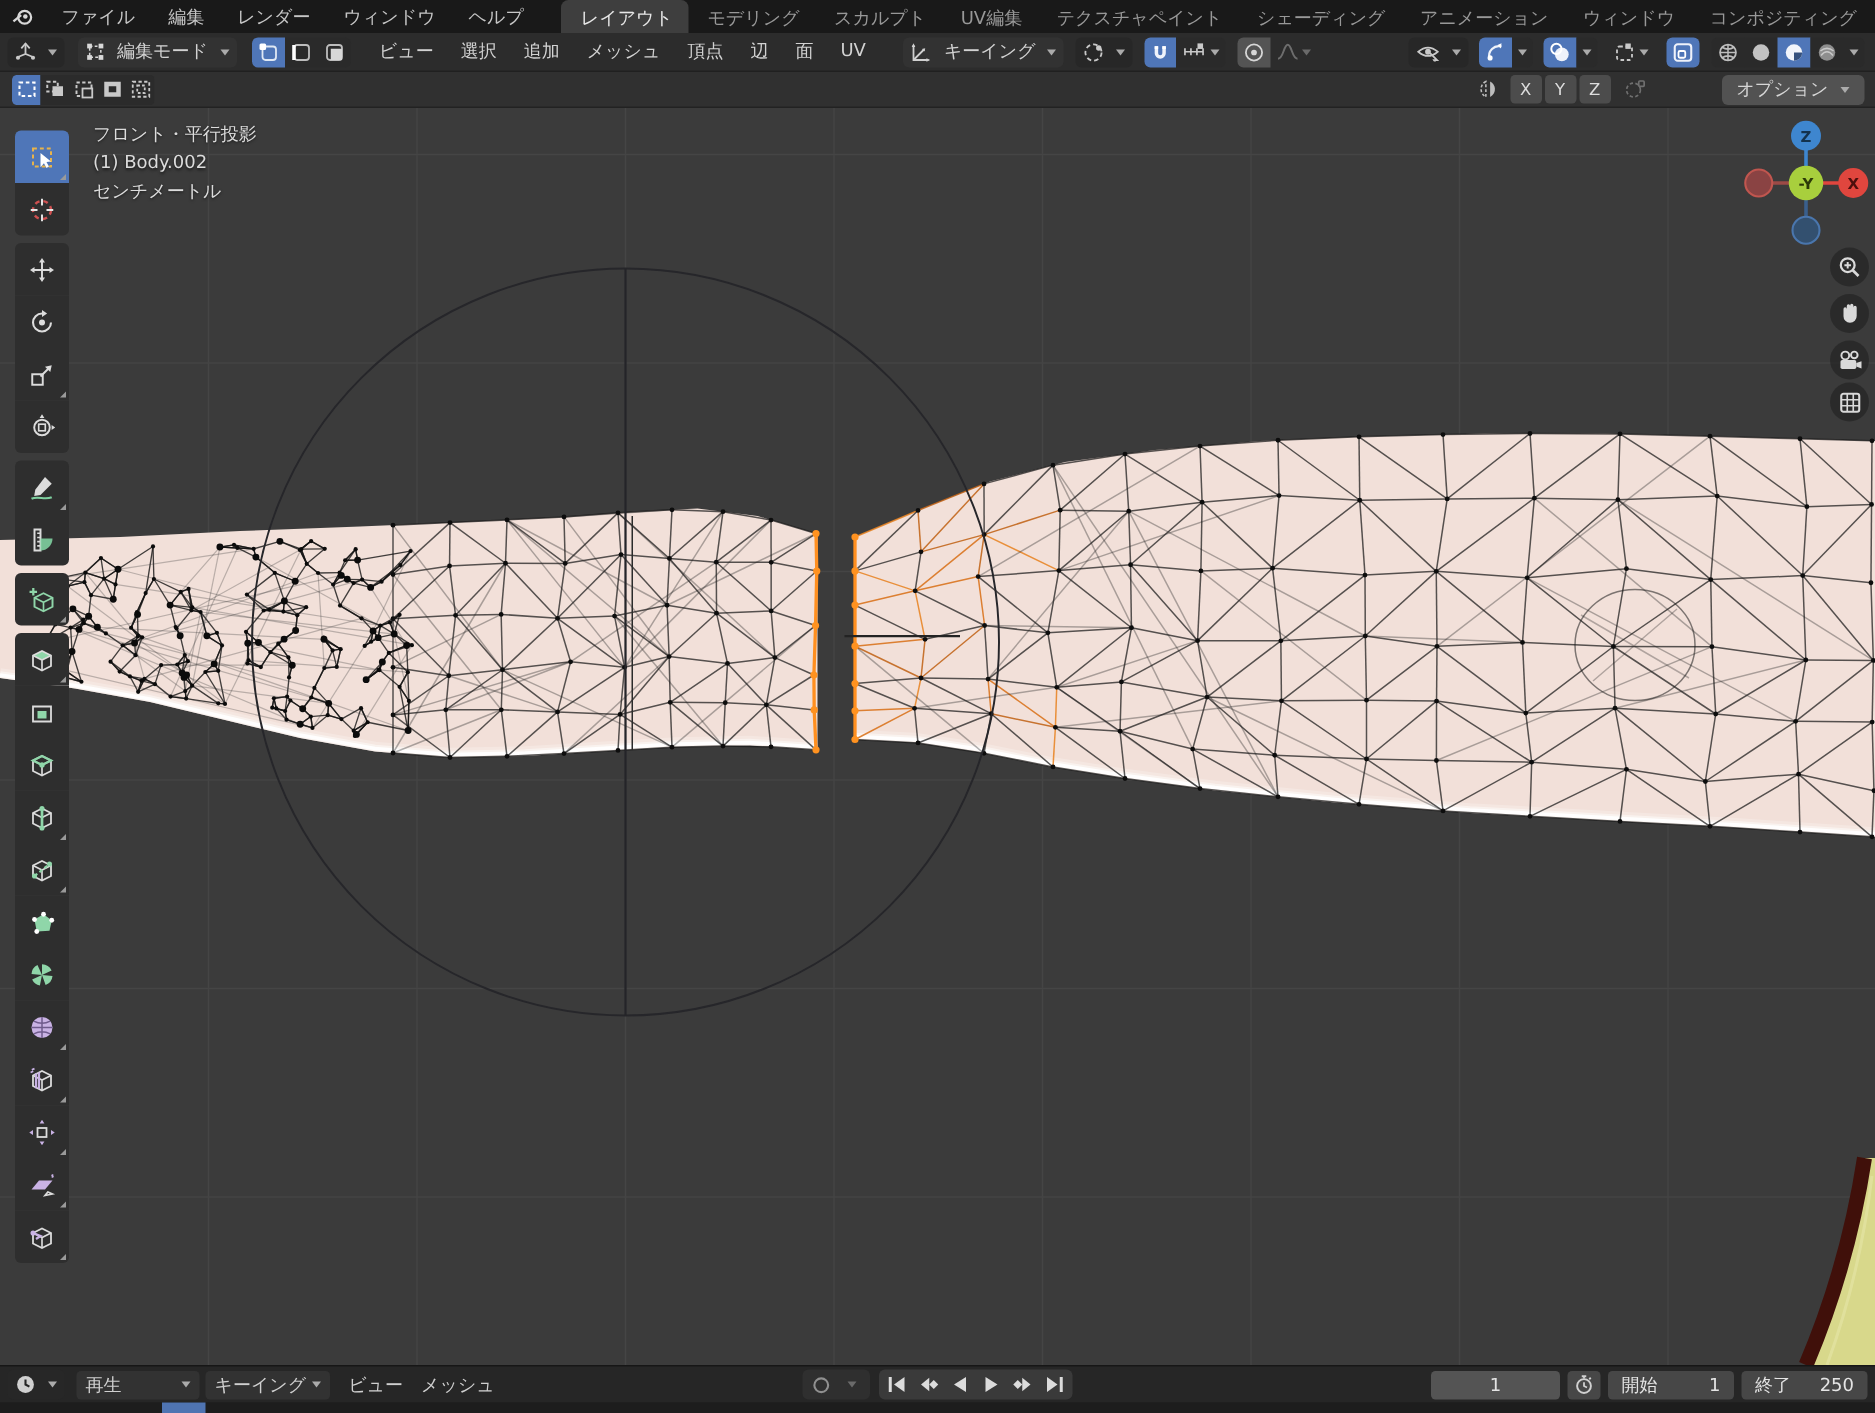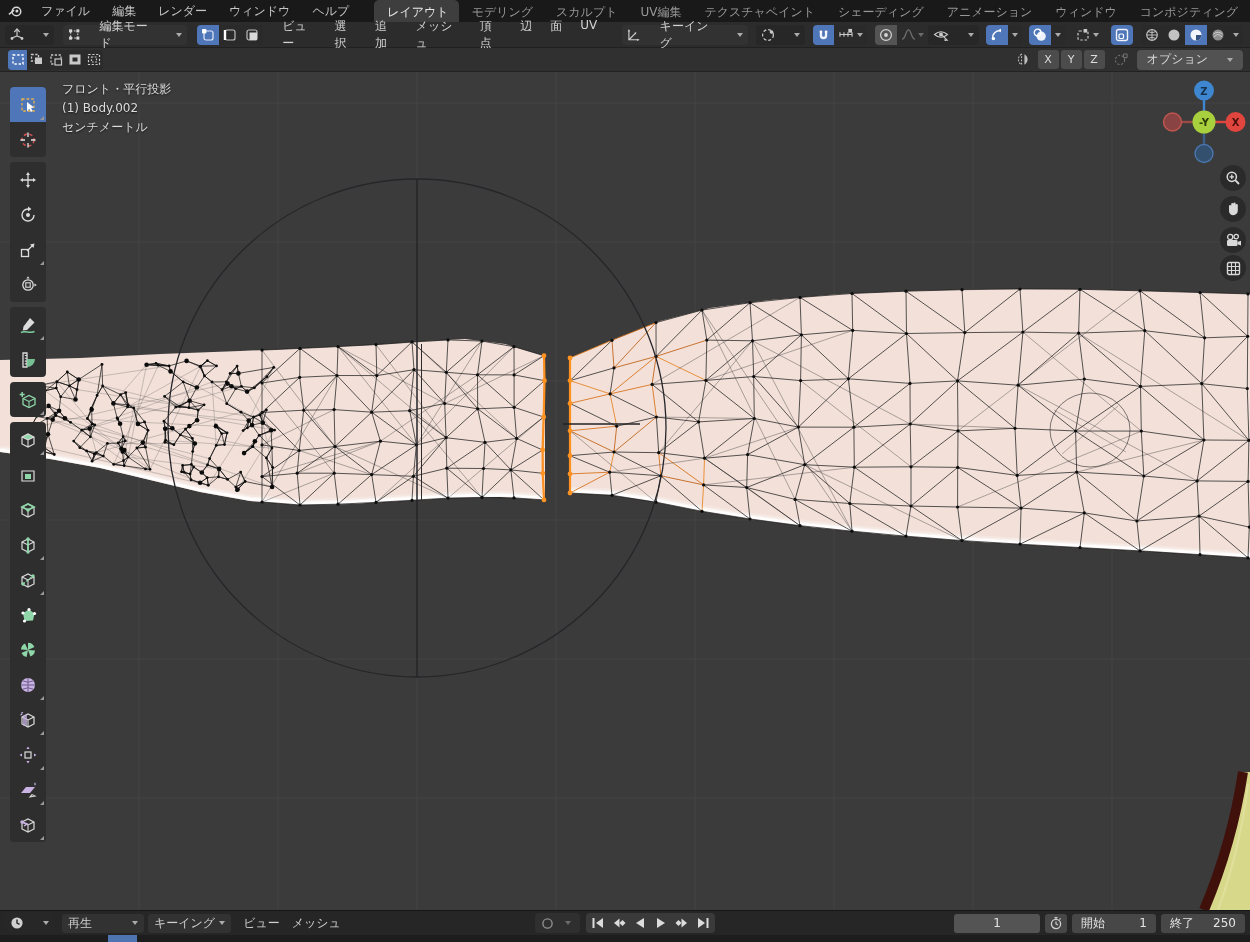--- a/index.html
+++ b/index.html
@@ -7,24 +7,24 @@
   .bar{position:absolute;left:0;right:0;box-sizing:border-box;}
   
   #topbar{top:0;height:22px;background:#191919;display:flex;font-size:12px;color:#c6c6c6;}
   #logo{width:30px;height:22px;display:flex;align-items:center;justify-content:center;}
   .tmenu{padding:3px 11px;cursor:default;}
   #tabs{display:flex;margin-left:14px;height:22px;align-items:flex-end;overflow:hidden;flex:1;white-space:nowrap;}
   .tab{padding:4px 10px 3px 13px;color:#989898;height:15px;}
   .tab.active{background:#3e3e3e;border-radius:5px 5px 0 0;color:#e8e8e8;}
   
   #header{top:22px;height:26px;background:#2c2c2c;border-bottom:1px solid #202020;display:flex;align-items:center;font-size:12px;color:#d2d2d2;padding:0 5px;}
-  .hbtn{height:20px;display:flex;align-items:center;gap:19px;background:#323232;border-radius:4px;padding:0 5px;}
+  .hbtn{height:20px;display:flex;align-items:center;gap:8px;background:#323232;border-radius:4px;padding:0 5px;}
   .hbtn.dark{background:#272727;}
   .hbtn.blue{background:#4f76b8;}
-  .hbtn.mid{background:#525252;}
+  .hbtn.mid{background:#525252;margin-left:42px;}
   .chev{width:0;height:0;border-left:3.5px solid transparent;border-right:3.5px solid transparent;border-top:4px solid #ababab;}
   .chev.dim{border-top-color:#6a6a6a;}
   .grp{display:flex;align-items:center;}
   .grp .seg{height:20px;display:flex;align-items:center;justify-content:center;background:#2a2a2a;padding:0 4px;}
   .grp .seg:first-child{border-radius:4px 0 0 4px;}
   .grp .seg:last-child{border-radius:0 4px 4px 0;}
   .grp .seg.on{background:#4f76b8;}
   #hmenus{display:flex;margin-left:10px;}
   .hmenu{padding:3px 9px;}
   

